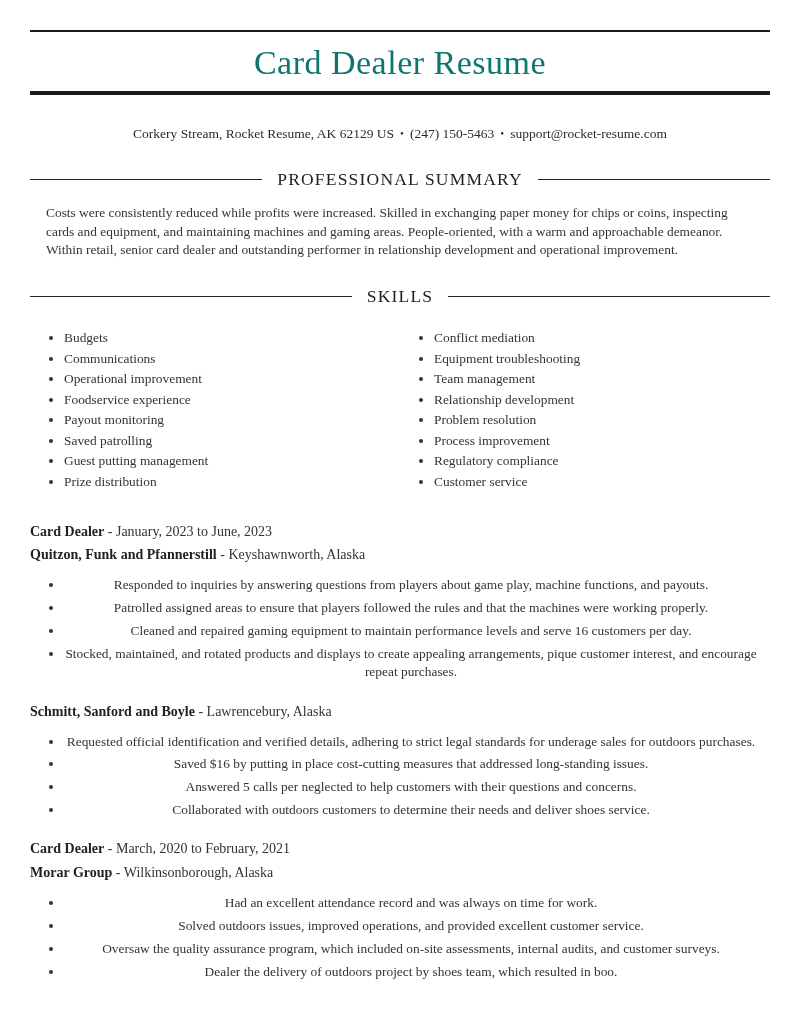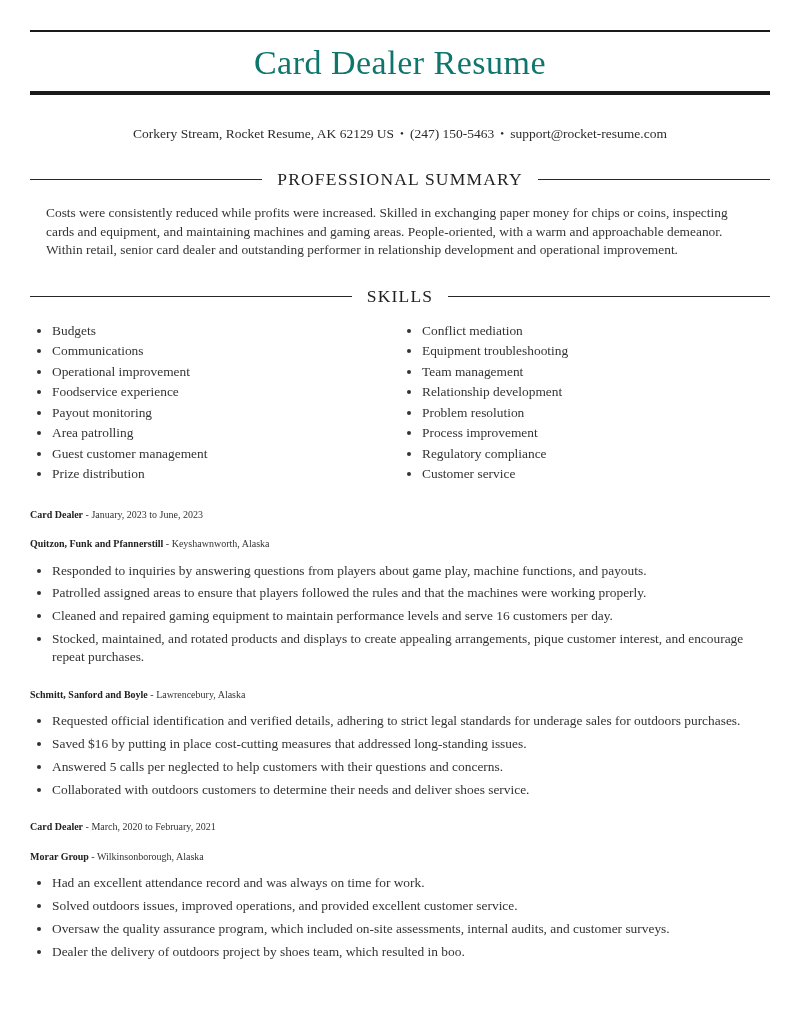--- a/index.html
+++ b/index.html
@@ -68,42 +68,42 @@
     margin: 14px 16px 0;
     font-size: 13.4px;
     line-height: 1.36;
     color: #333;
   }
 
   
   .skills-columns { display: flex; margin-top: 11px; }
   .skills-col { width: 50%; }
   .skills-col ul, .job ul {
-    margin: 0;
+    margin: 12px;
     padding-left: 22px;
     list-style: disc;
     font-family: Liberation Serif, serif;
   }
   .skills-col li {
     font-size: 13.4px;
     margin: 4.5px 0;
     color: #333;
   }
 
   
   .job { margin-top: 21px; }
   .job:first-of-type { margin-top: 15px; }
   .job-line {
-    margin: 16px 0 5px;
-    font-size: 10px;
+    margin: 5px 0 5px;
+    font-size: 14px;
     line-height: 1.35;
     color: #333;
   }
   .job-line .b { font-weight: 700; color: #222; }
-  .job ul { margin-top: 11px; }
+  .job ul { margin-top: 11px; text-align: center; }
   .job li {
     font-size: 13.4px;
     line-height: 1.37;
     margin: 4.5px 0;
     color: #333;
   }
 </style>
 </head>
 <body>
 
@@ -128,22 +128,22 @@
     <span class="line"></span>
   </div>
   <div class="skills-columns">
     <div class="skills-col">
       <ul>
         <li>Budgets</li>
         <li>Communications</li>
         <li>Operational improvement</li>
         <li>Foodservice experience</li>
         <li>Payout monitoring</li>
-        <li>Area patrolling</li>
-        <li>Guest customer management</li>
+        <li>Saved patrolling</li>
+        <li>Guest putting management</li>
         <li>Prize distribution</li>
       </ul>
     </div>
     <div class="skills-col">
       <ul>
         <li>Conflict mediation</li>
         <li>Equipment troubleshooting</li>
         <li>Team management</li>
         <li>Relationship development</li>
         <li>Problem resolution</li>

